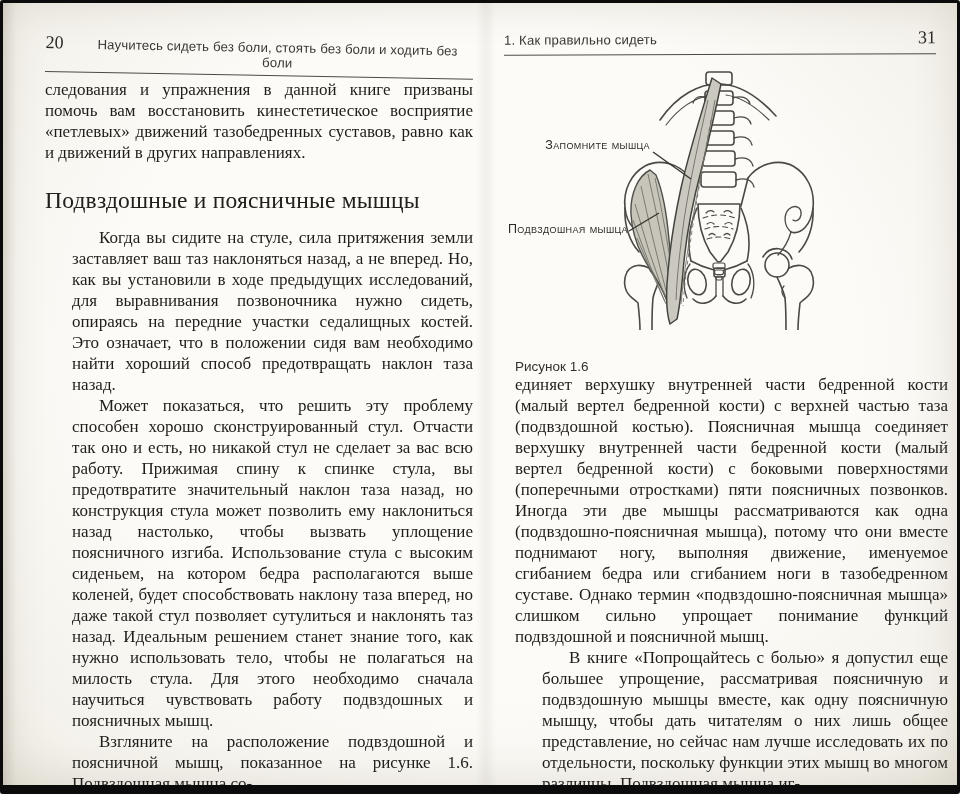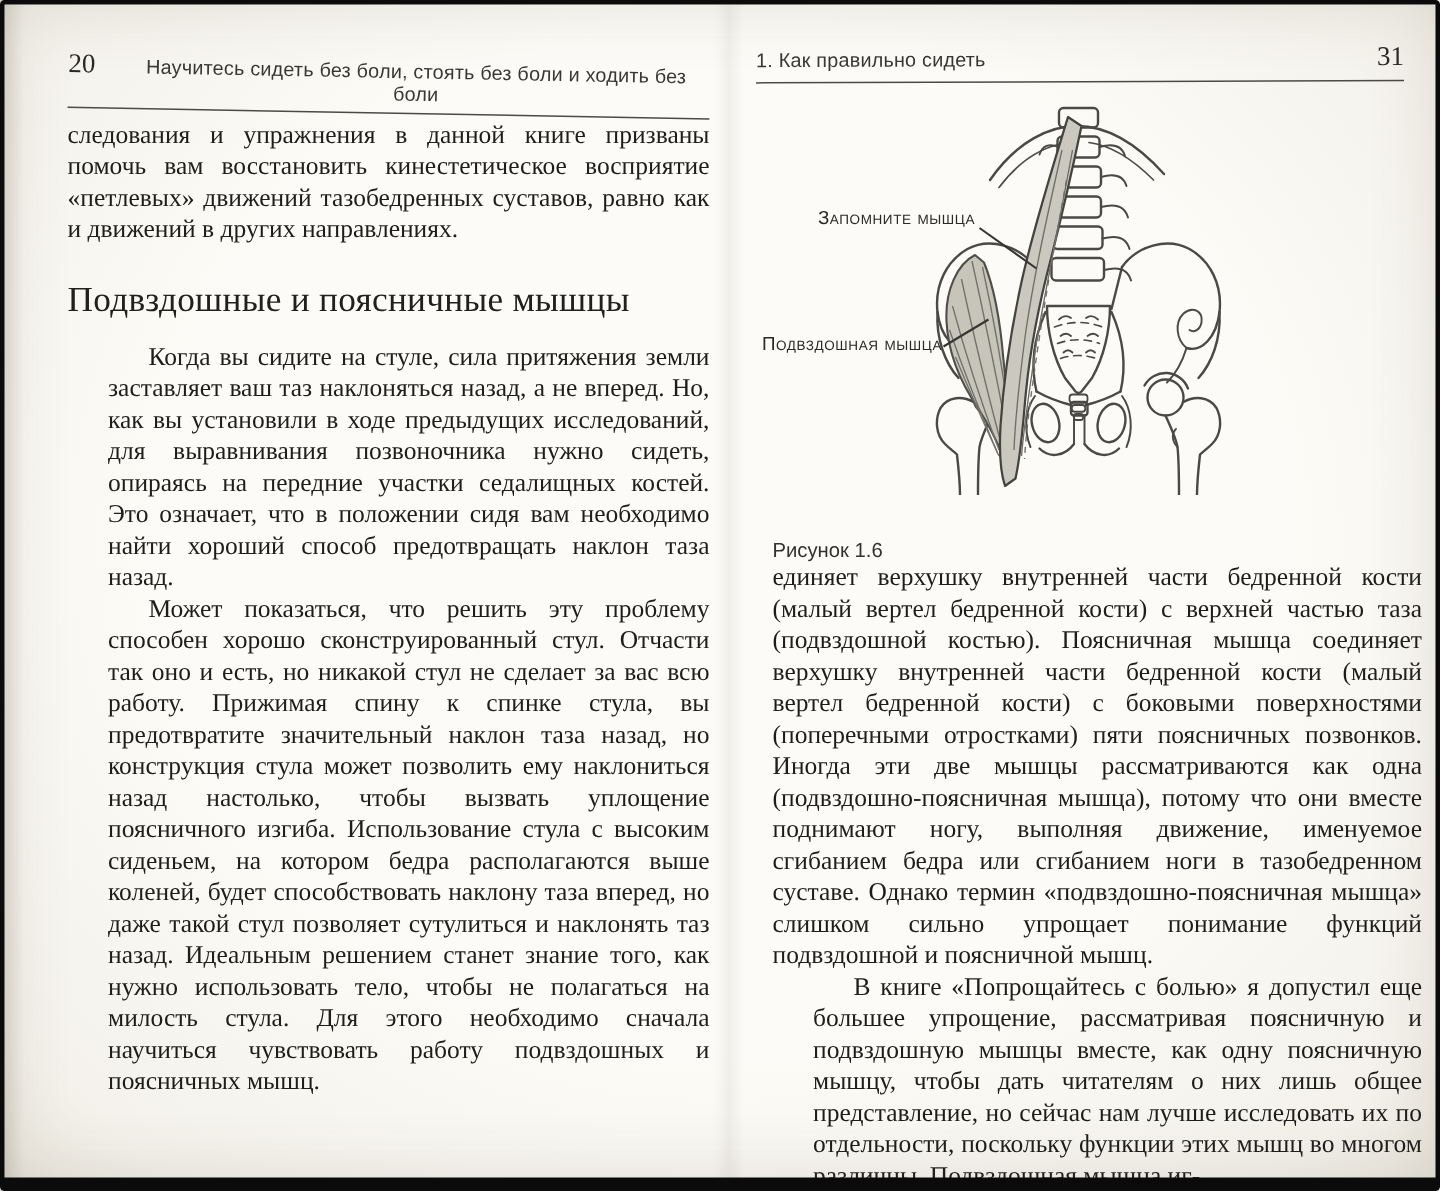--- a/index.html
+++ b/index.html
@@ -83,20 +83,21 @@
   <div class="runhead runhead-right">
     <span class="runtitle">1. Как правильно сидеть</span>
     <span class="pagenum">31</span>
   </div>
 
   <div class="bodycol left-body">
     <p>следования и упражнения в данной книге призваны помочь вам восстановить кинестетическое восприятие «петлевых» движений тазобедренных суставов, равно как и движений в других направлениях.</p>
     <h2 class="section">Подвздошные и поясничные мышцы</h2>
     <p class="indent">Когда вы сидите на стуле, сила притяжения земли заставляет ваш таз наклоняться назад, а не вперед. Но, как вы установили в ходе предыдущих исследований, для выравнивания позвоночника нужно сидеть, опираясь на передние участки седалищных костей. Это означает, что в положении сидя вам необходимо найти хороший способ предотвращать наклон таза назад.</p>
     <p class="indent">Может показаться, что решить эту проблему способен хорошо сконструированный стул. Отчасти так оно и есть, но никакой стул не сделает за вас всю работу. Прижимая спину к спинке стула, вы предотвратите значительный наклон таза назад, но конструкция стула может позволить ему наклониться назад настолько, чтобы вызвать уплощение поясничного изгиба. Использование стула с высоким сиденьем, на котором бедра располагаются выше коленей, будет способствовать наклону таза вперед, но даже такой стул позволяет сутулиться и наклонять таз назад. Идеальным решением станет знание того, как нужно использовать тело, чтобы не полагаться на милость стула. Для этого необходимо сначала научиться чувствовать работу подвздошных и поясничных мышц.</p>
+    <p class="indent">Взгляните на расположение подвздошной и поясничной мышц, показанное на рисунке 1.6. Подвздошная мышца со-</p>
   </div>
 
   <div class="figure">
     <svg viewBox="0 0 440 272" width="440" height="272" xmlns="http://www.w3.org/2000/svg">
       <g stroke="#4a4945" stroke-width="1.6" fill="none" stroke-linecap="round" stroke-linejoin="round">
 
         <path d="M160,62 C178,36 200,26 218,26 C238,26 258,38 276,58"></path>
         <path d="M166,67 C181,47 198,39 212,37" stroke-width="1.1"></path>
         <path d="M226,37 C241,39 256,49 269,62" stroke-width="1.1"></path>
 

